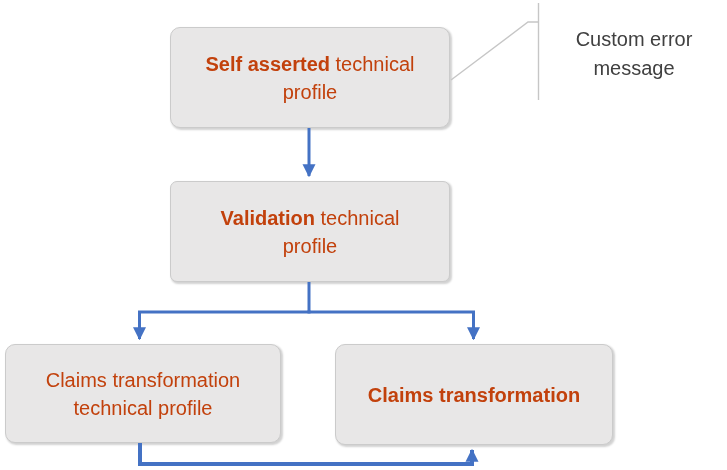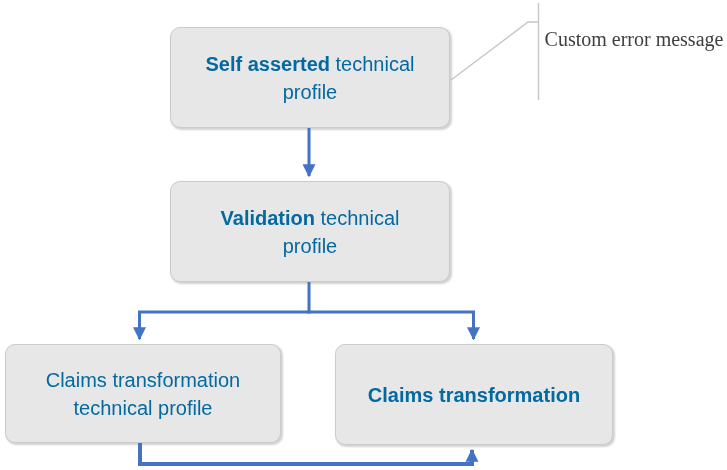--- a/index.html
+++ b/index.html
@@ -13,45 +13,44 @@
   .node {
     position:absolute;
     background:#E8E7E7;
     border:1px solid #CBCBCB;
     border-radius:10px;
     box-shadow:1.5px 1.5px 2px rgba(0,0,0,0.18);
     display:flex;
     align-items:center;
     justify-content:center;
     text-align:center;
-    color:#0369a1;
+    color:#c2410c;
     font-size:20px;
     line-height:28px;
     box-sizing:border-box;
   }
   .node .b { font-weight:bold; }
   .n1 { left:170px; top:27px;  width:280px; height:101px; padding:0 16px; }
-  .n2 { left:170px; top:181px; width:280px; height:101px; padding:0 36px; }
+  .n2 { left:170px; top:181px; width:280px; height:101px; padding:0 36px;border-radius:7px; }
   .n3 { left:5px;   top:344px; width:276px; height:99px;  padding:0 20px;justify-content:flex-end; }
   .n4 { left:335px; top:344px; width:278px; height:101px; padding:0 14px; }
   .overlay {
     position:absolute; left:0; top:0;
     pointer-events:none;
   }
   .conn   { stroke:#4472C4; stroke-width:3;   fill:none; }
   .thick  { stroke-width:4; }
   .leader { stroke:#C6C6C6; stroke-width:1.4; fill:none; }
   .callout-text {
     position:absolute;
     left:544px; top:25px; width:180px;
     text-align:center;
     color:#404040;
     font-size:20px;
     line-height:29px;
-    font-family:Liberation Serif, serif;
   }
 </style>
 </head>
 <body>
 
 <div class="canvas">
 
   <div class="node n1">
     <div><span class="b">Self asserted</span><span> technical profile</span></div>
   </div>

